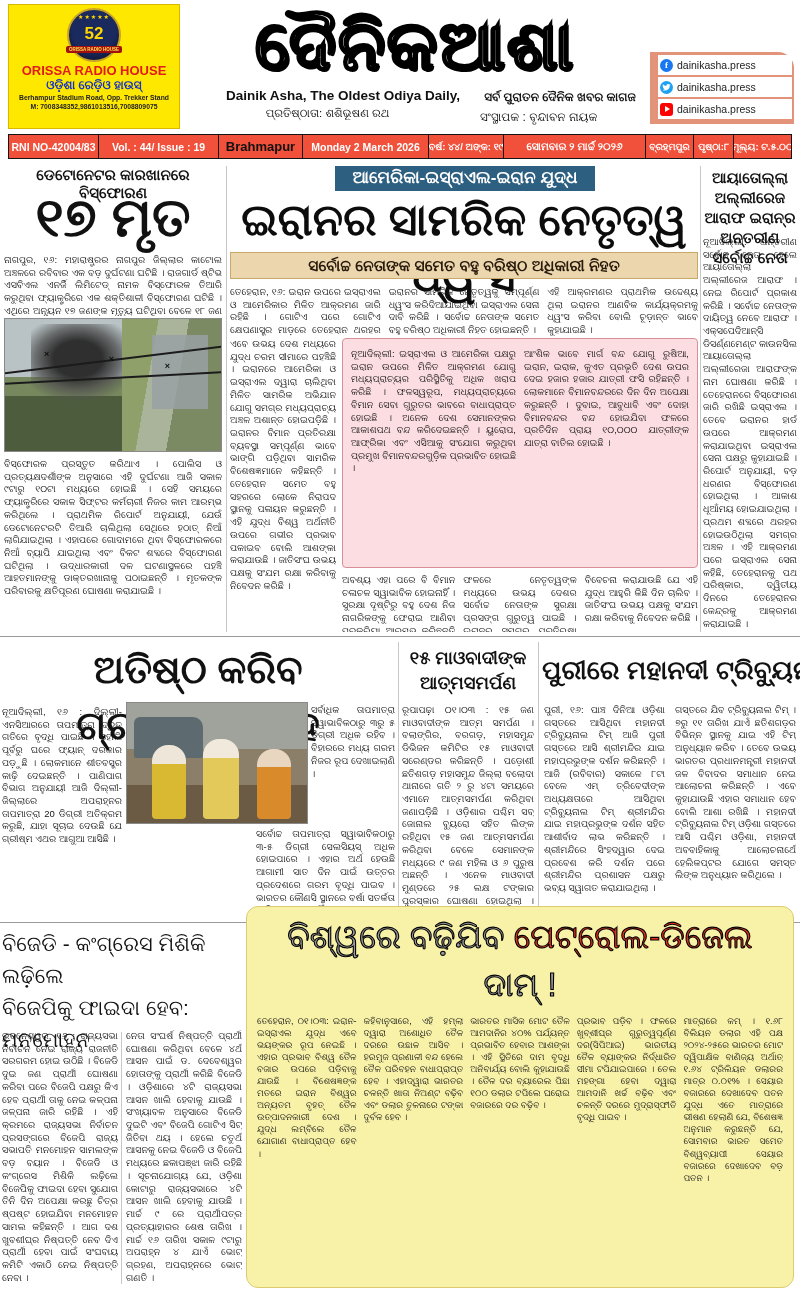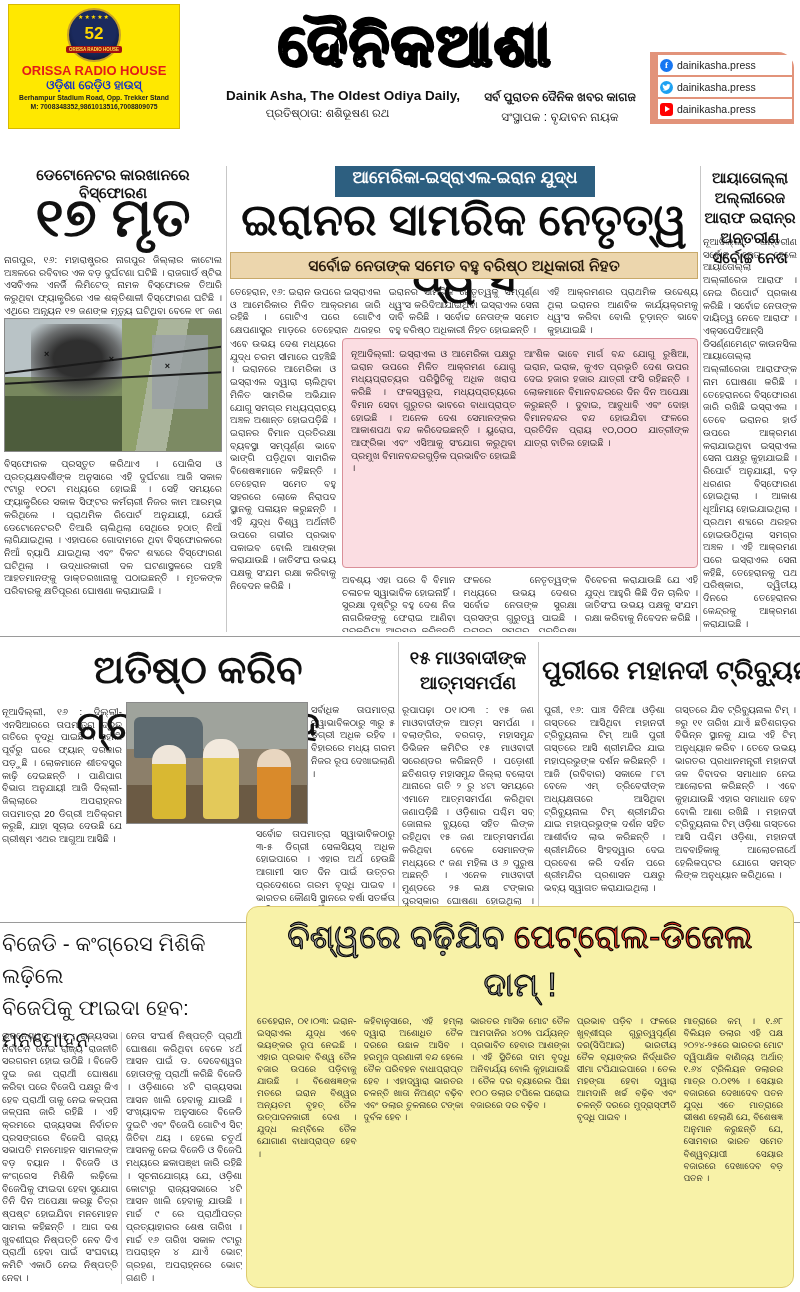--- a/index.html
+++ b/index.html
@@ -18,47 +18,47 @@
           background:radial-gradient(circle at 50% 40%, #1b2a5e 0 55%, #05091c 100%);
           border:2px solid #c9a227;position:relative;}
   .adlogo .stars{position:absolute;top:3px;left:0;right:0;color:#ffd700;font-size:6px;letter-spacing:1px;}
   .adlogo .yrs{position:absolute;top:14px;left:0;right:0;color:#ffd700;font-size:17px;font-weight:bold;}
   .adlogo .ribbon{position:absolute;bottom:7px;left:-3px;right:-3px;background:#a31010;color:#ffe24a;
                   font-size:4.5px;font-weight:bold;line-height:7px;border-radius:2px;}
   .ad-en{color:#e21a1a;font-weight:bold;font-size:13px;line-height:15px;}
   .ad-od{color:#1531c8;font-weight:bold;font-size:12px;line-height:15px;}
   .ad-adr{font-size:6.8px;font-weight:bold;line-height:9px;color:#222;}
   .masthead{left:190px;top:4px;width:450px;height:82px;line-height:82px;text-align:center;
-            font-size:58px;font-weight:bold;color:#fff;letter-spacing:2px;
+            font-size:68px;font-weight:bold;color:#fff;letter-spacing:2px;
             -webkit-text-stroke:2.4px #000;text-shadow:2px 2px 0 #000;}
   .mast-sub-en{left:195px;top:88px;width:265px;text-align:right;font-size:13.5px;font-weight:bold;}
   .mast-founder{left:195px;top:107px;width:265px;text-align:center;font-size:11.5px;}
   .mast-tagline{left:460px;top:90px;width:200px;text-align:center;font-size:12px;font-weight:bold;}
-  .mast-publisher{left:460px;top:110px;width:200px;text-align:center;font-size:12px;}
+  .mast-publisher{left:480px;top:110px;width:200px;text-align:left;font-size:12px;}
   .socialbox{left:650px;top:52px;width:144px;height:72px;background:#e2937a;border-radius:0 16px 0 0;padding:3px 2px 3px 8px;}
   .srow{display:flex;align-items:center;background:#fff;height:20px;margin-bottom:2px;padding-left:2px;gap:4px;}
   .srow .txt{font-size:10.5px;color:#222;}
   .sicon{width:13px;height:13px;border-radius:50%;display:inline-flex;align-items:center;justify-content:center;flex:0 0 13px;}
   .sicon.fb{background:#1877f2;color:#fff;font-size:9px;font-weight:bold;font-family:"Liberation Serif",serif;}
   .sicon.tw{background:#1da1f2;}
   .sicon.yt{background:#ff0000;border-radius:3px;}
   .sicon.yt .tri{width:0;height:0;border-left:5px solid #fff;border-top:3px solid transparent;border-bottom:3px solid transparent;margin-left:1px;}
 
   
   .infobar{left:8px;top:134px;width:784px;height:25px;display:flex;background:#f1503b;border:1.5px solid #141414;}
   .ib-cell{border-right:1.5px solid #141414;display:flex;align-items:center;justify-content:center;
            color:#fff;font-weight:bold;font-size:10.5px;white-space:nowrap;overflow:hidden;}
   .ib-cell:last-child{border-right:none;flex:1;}
   .ib-city{color:#111;font-size:13px;}
 
   
   .kicker-sm{font-weight:bold;font-size:15px;}
   .head-17{font-weight:bold;font-size:54px;line-height:62px;}
   .chipwrap{left:232px;top:166px;width:466px;text-align:center;}
-  .chip{display:inline-block;background:#2d5f80;color:#fff;font-weight:bold;font-size:17px;padding:2px 18px 9px;}
+  .chip{display:inline-block;background:#2d5f80;color:#fff;font-weight:bold;font-size:17px;padding:2px 18px 3px;}
   .head-main{left:230px;top:192px;width:468px;text-align:center;font-weight:bold;font-size:44px;line-height:56px;color:#0c0c0c;}
   .subhead{left:230px;top:252px;width:468px;height:27px;line-height:26px;background:#ecd6ad;border:1px solid #c8a96a;
            text-align:center;font-weight:bold;font-size:15.5px;color:#26180a;}
   .pinkbox{left:342px;top:338px;width:356px;height:230px;background:#fbdde2;border:1px solid #d98f98;border-radius:4px;padding:5px 8px;}
   .pink-head{text-align:center;font-weight:bold;font-size:19px;line-height:26px;}
   .pink-blue{color:#1f3a93;}
   .pink-red{color:#e02020;}
   .rail-head{left:703px;top:168px;width:94px;text-align:center;font-weight:bold;font-size:15px;line-height:20px;}
   .head-heat{left:2px;top:642px;width:392px;text-align:center;font-weight:bold;font-size:39px;line-height:56px;}
   .head-mao{left:402px;top:646px;width:132px;text-align:center;font-weight:bold;font-size:18px;line-height:25px;}
@@ -128,20 +128,31 @@
       <span class="txt">dainikasha.press</span>
     </div>
     <div class="srow">
       <span class="sicon yt">
           <i class="tri"></i>
         </span>
       <span class="txt">dainikasha.press</span>
     </div>
   </div>
 
+  <div class="abs infobar">
+    <div class="ib-cell" style="flex:0 0 90px;">RNI NO-42004/83</div>
+    <div class="ib-cell" style="flex:0 0 120px;">Vol. : 44/ Issue : 19</div>
+    <div class="ib-cell ib-city" style="flex:0 0 84px;">Brahmapur</div>
+    <div class="ib-cell" style="flex:0 0 126px;">Monday 2 March 2026</div>
+    <div class="ib-cell" style="flex:0 0 75px;font-size:9.5px;">ବର୍ଷ: ୪୪/ ଅଙ୍କ: ୧୯</div>
+    <div class="ib-cell" style="flex:0 0 142px;">ସୋମବାର ୨ ମାର୍ଚ୍ଚ ୨୦୨୬</div>
+    <div class="ib-cell" style="flex:0 0 48px;font-size:9.5px;">ବ୍ରହ୍ମପୁର</div>
+    <div class="ib-cell" style="flex:0 0 40px;font-size:9.5px;">ପୃଷ୍ଠା:୮</div>
+    <div class="ib-cell" style="font-size:9.5px;">ମୂଲ୍ୟ: ଟ.୫.୦୦</div>
+  </div>
 
   <div class="vline" style="left:226px;top:166px;height:466px;"></div>
   <div class="vline" style="left:700px;top:166px;height:466px;"></div>
 
   <div class="abs ctr kicker-sm" style="left:4px;top:166px;width:218px;">ଡେଟୋନେଟର କାରଖାନରେ ବିସ୍ଫୋରଣ</div>
   <div class="abs ctr head-17" style="left:4px;top:186px;width:218px;">୧୭ ମୃତ</div>
   <div class="abs body-txt" style="left:4px;top:254px;width:218px;height:62px;">ନାଗପୁର, ୧୬: ମହାରାଷ୍ଟ୍ରର ନାଗପୁର ଜିଲ୍ଲାର କାଟୋଲ ଅଞ୍ଚଳରେ ରବିବାର ଏକ ବଡ଼ ଦୁର୍ଘଟଣା ଘଟିଛି । ରାଜଗାର୍ଡ ଷ୍ଟିଭ ଏସବିଏଲ ଏନର୍ଜି ଲିମିଟେଡ୍ ନାମକ ବିସ୍ଫୋରକ ତିଆରି କରୁଥିବା ଫ୍ୟାକ୍ଟ୍ରିରେ ଏକ ଶକ୍ତିଶାଳୀ ବିସ୍ଫୋରଣ ଘଟିଛି । ଏଥିରେ ଅନ୍ୟୂନ ୧୭ ଜଣଙ୍କ ମୃତ୍ୟୁ ଘଟିଥିବା ବେଳେ ୧୮ ଜଣ ଆହତ ହୋଇଛନ୍ତି । ଏହି କମ୍ପାନି ଖଣିଜ ଏବଂ ଅନ୍ୟ ଶିଳ୍ପ କାର୍ଯ୍ୟ ପାଇଁ ଡେଟୋନେଟର ଓ ଅନ୍ୟ</div>
   <div class="abs photo1">
     <div class="smoke"></div>
     <div class="panel-r"></div>

